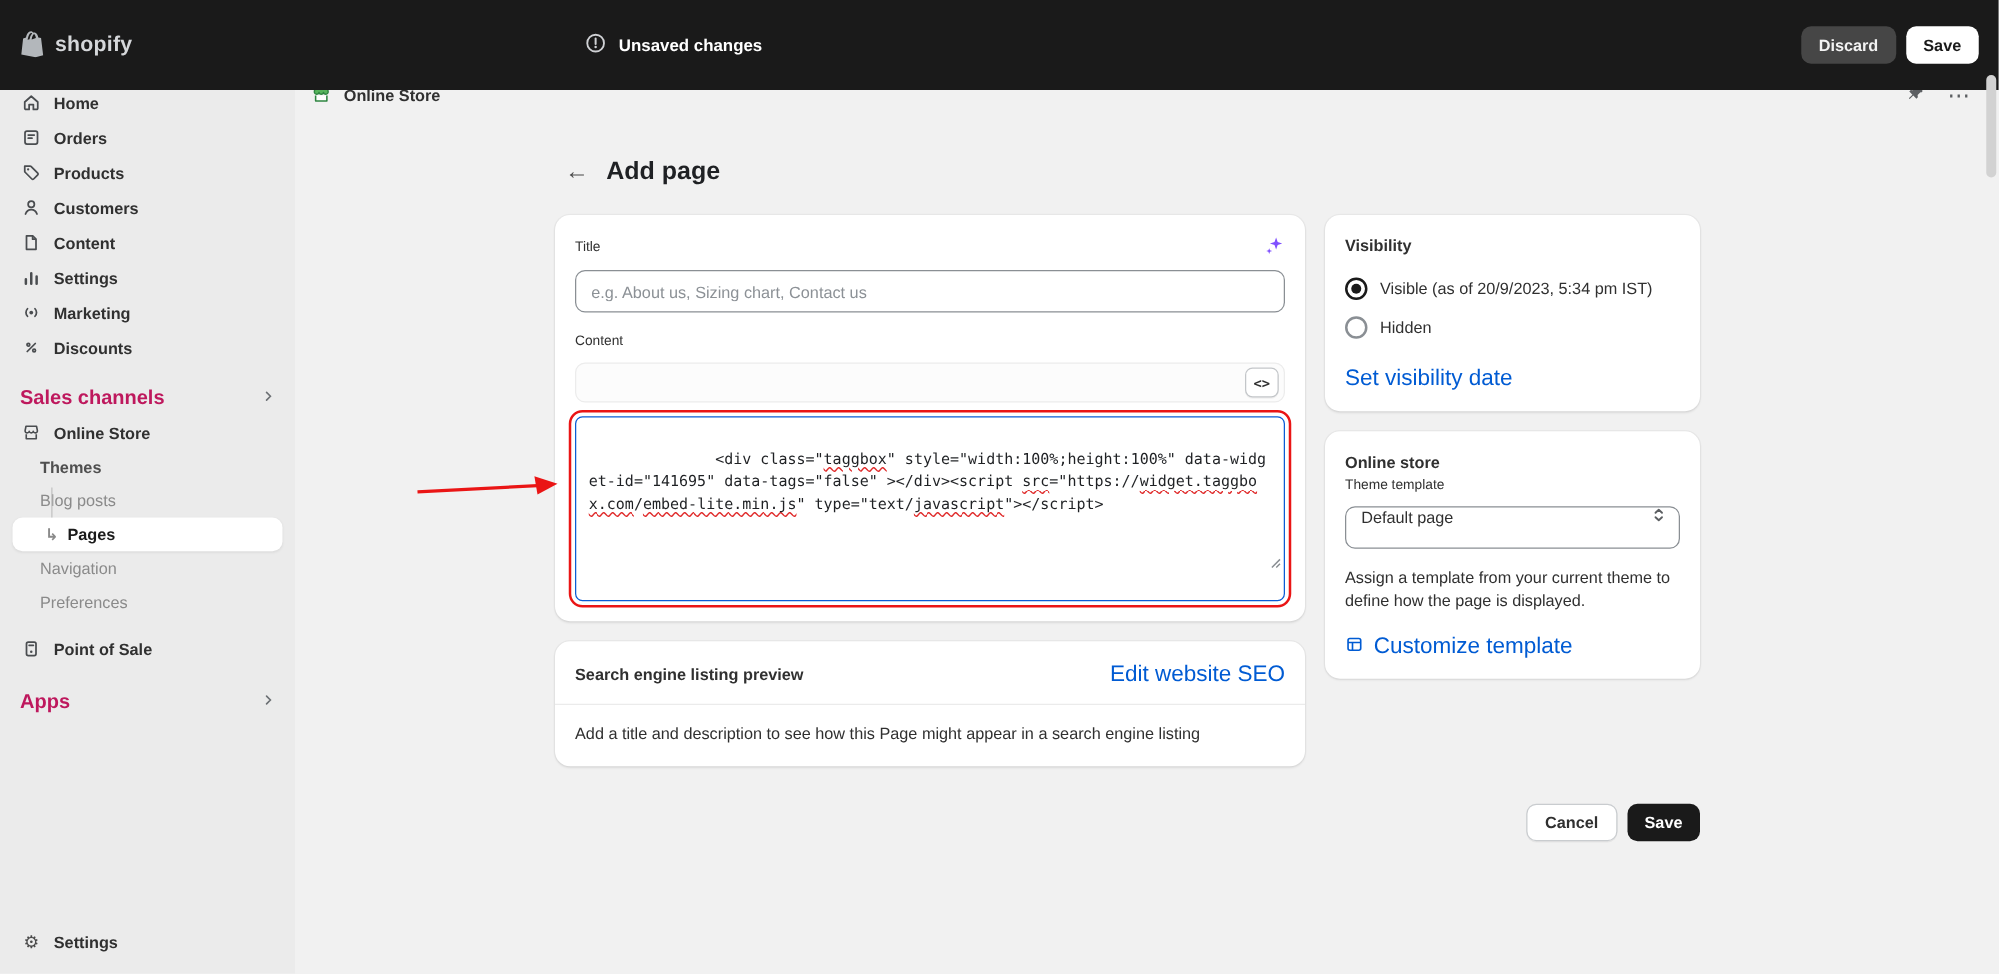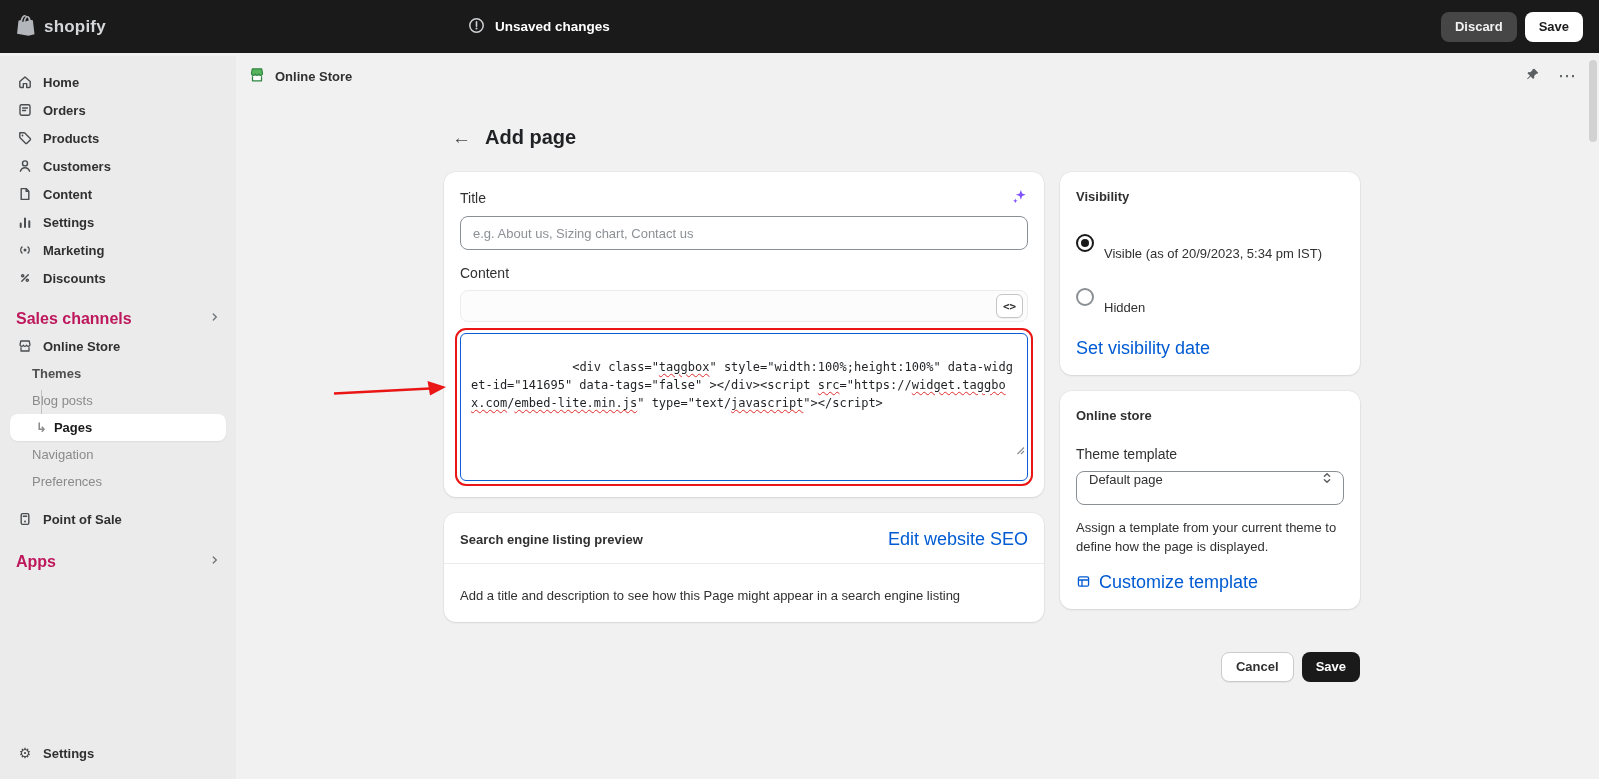--- a/index.html
+++ b/index.html
@@ -2,21 +2,21 @@
 <html><head>
 <meta charset="utf-8">
 <style>
   * { margin:0; padding:0; box-sizing:border-box; }
   html,body { width:1599px; height:779px; overflow:hidden; }
   body { font-family:"Liberation Sans","DejaVu Sans",sans-serif; font-size:13px; color:#303030; background:#f1f1f1; position:relative; }
   [data-interactable="true"] { cursor:pointer; }
   input[data-interactable="true"] { cursor:text; }
 
   
-  .topbar { height:53px; background:#1a1a1a; display:flex; align-items:center; padding:0 16px; position:relative; z-index:20; }
+  .topbar { height:72px; background:#1a1a1a; display:flex; align-items:center; padding:0 16px; position:relative; z-index:20; }
   .logo { display:flex; align-items:center; gap:7px; }
   .logo-text { color:#d5d7da; font-size:17px; font-weight:700; letter-spacing:.2px; }
   .unsaved { position:absolute; left:468px; display:flex; align-items:center; gap:10px; color:#ffffff; font-weight:700; font-size:13.5px; }
   .topbar-actions { margin-left:auto; display:flex; gap:8px; }
   .btn { height:30px; padding:0 14px; border-radius:8px; font-weight:600; font-size:13px; border:0; display:inline-flex; align-items:center; justify-content:center; font-family:inherit; }
   .btn-discard { background:#464646; color:#f3f3f3; }
   .btn-topsave { background:#ffffff; color:#1a1a1a; }
 
   
   .sidebar { position:absolute; top:56px; left:0; bottom:0; width:236px; background:#ebebeb; padding-top:12px; z-index:10; }
@@ -42,47 +42,47 @@
   .back-arrow { font-size:19px; color:#4a4a4a; line-height:1; }
   .page-title { font-size:20px; font-weight:700; color:#1f2124; }
 
   .columns { display:flex; gap:16px; align-items:flex-start; }
   .left-col { width:600px; }
   .right-col { width:300px; }
 
   .card { background:#ffffff; border-radius:12px; box-shadow:0 1px 2px rgba(26,26,26,.09), 0 0 0 1px rgba(0,0,0,.03); padding:16px; }
   .card + .card { margin-top:16px; }
 
-  .field-label { font-size:14px; color:#303030; line-height:18px; }
+  .field-label { font-size:11px; color:#303030; line-height:18px; }
   .label-row { display:flex; align-items:center; justify-content:space-between; }
   .text-input { margin-top:8px; width:100%; height:34px; border:1px solid #8a8f94; border-radius:8px; padding:0 12px; font-size:13px; color:#303030; font-family:inherit; background:#fff; outline:none; }
   .text-input::placeholder { color:#8c9196; }
 
   .content-label { margin-top:14px; }
   .editor-toolbar { margin-top:8px; height:32px; background:#fcfcfc; border:1px solid #ececec; border-radius:8px; display:flex; align-items:center; justify-content:flex-end; padding:0 4px; }
   .code-btn { width:27px; height:24px; background:#ffffff; border:1px solid #c3c6c9; border-radius:6px; font-family:"DejaVu Sans Mono",monospace; font-size:11px; font-weight:700; color:#303030; display:flex; align-items:center; justify-content:center; box-shadow:0 1px 0 rgba(0,0,0,.05); }
 
   .red-box { margin-top:11px; outline:2px solid #ea1515; outline-offset:3px; border-radius:6px; }
   .code-area { height:148px; border:1.5px solid #0b5cd5; border-radius:6px; background:#fff; padding:6px 10px; font-family:"DejaVu Sans Mono",monospace; font-size:12px; line-height:1.5; color:#1f2124; white-space:pre-wrap; word-break:break-all; overflow:hidden; position:relative; }
   .misspell { text-decoration:underline; text-decoration-style:wavy; text-decoration-color:#e02b2b; text-decoration-thickness:1px; text-underline-offset:2px; }
   .resize-corner { position:absolute; right:2px; bottom:2px; }
 
   .seo-head { display:flex; align-items:center; justify-content:space-between; }
   .card-title { font-size:13px; font-weight:600; color:#303030; line-height:18px; }
   .divider { height:1px; background:#ebebeb; margin:13px -16px 14px; }
-  .body-text { font-size:13px; color:#303030; line-height:1.45;margin-top:23px; }
+  .body-text { font-size:13px; color:#303030; line-height:1.45; }
   .link { color:#005bd3; font-size:18px; text-decoration:none; }
 
   .radio-row { display:flex; align-items:center; gap:10px; margin-top:12px; }
   .radio { width:18px; height:18px; border-radius:50%; border:2px solid #8a8f94; position:relative; background:#fff; flex:0 0 auto; }
   .radio.selected { border-color:#1a1a1a; }
   .radio.selected::after { content:""; position:absolute; left:3px; top:3px; width:8px; height:8px; border-radius:50%; background:#1a1a1a; }
   .vis-link { display:inline-block; margin-top:20px; }
 
-  .tt-label { margin-top:20px; }
+  .tt-label { }
   .select-box { margin-top:8px; height:34px; border:1px solid #8a8f94; border-radius:8px; background:#fff; display:flex; align-items:center; justify-content:space-between; padding:0 8px 17px 12px; font-size:13px; color:#303030; }
   .os-desc { margin-top:14px; }
   .customize-row { margin-top:16px; display:flex; align-items:center; gap:8px; }
 
   .actions { margin-top:30px; display:flex; justify-content:flex-end; gap:8px; }
   .btn-cancel { background:#ffffff; color:#303030; border:1px solid #c9cccf; box-shadow:0 1px 0 rgba(0,0,0,.05); }
   .btn-save-dark { background:#1a1a1a; color:#ffffff; }
 
   
   .annot-arrow { position:absolute; left:330px; top:376px; z-index:40; }

